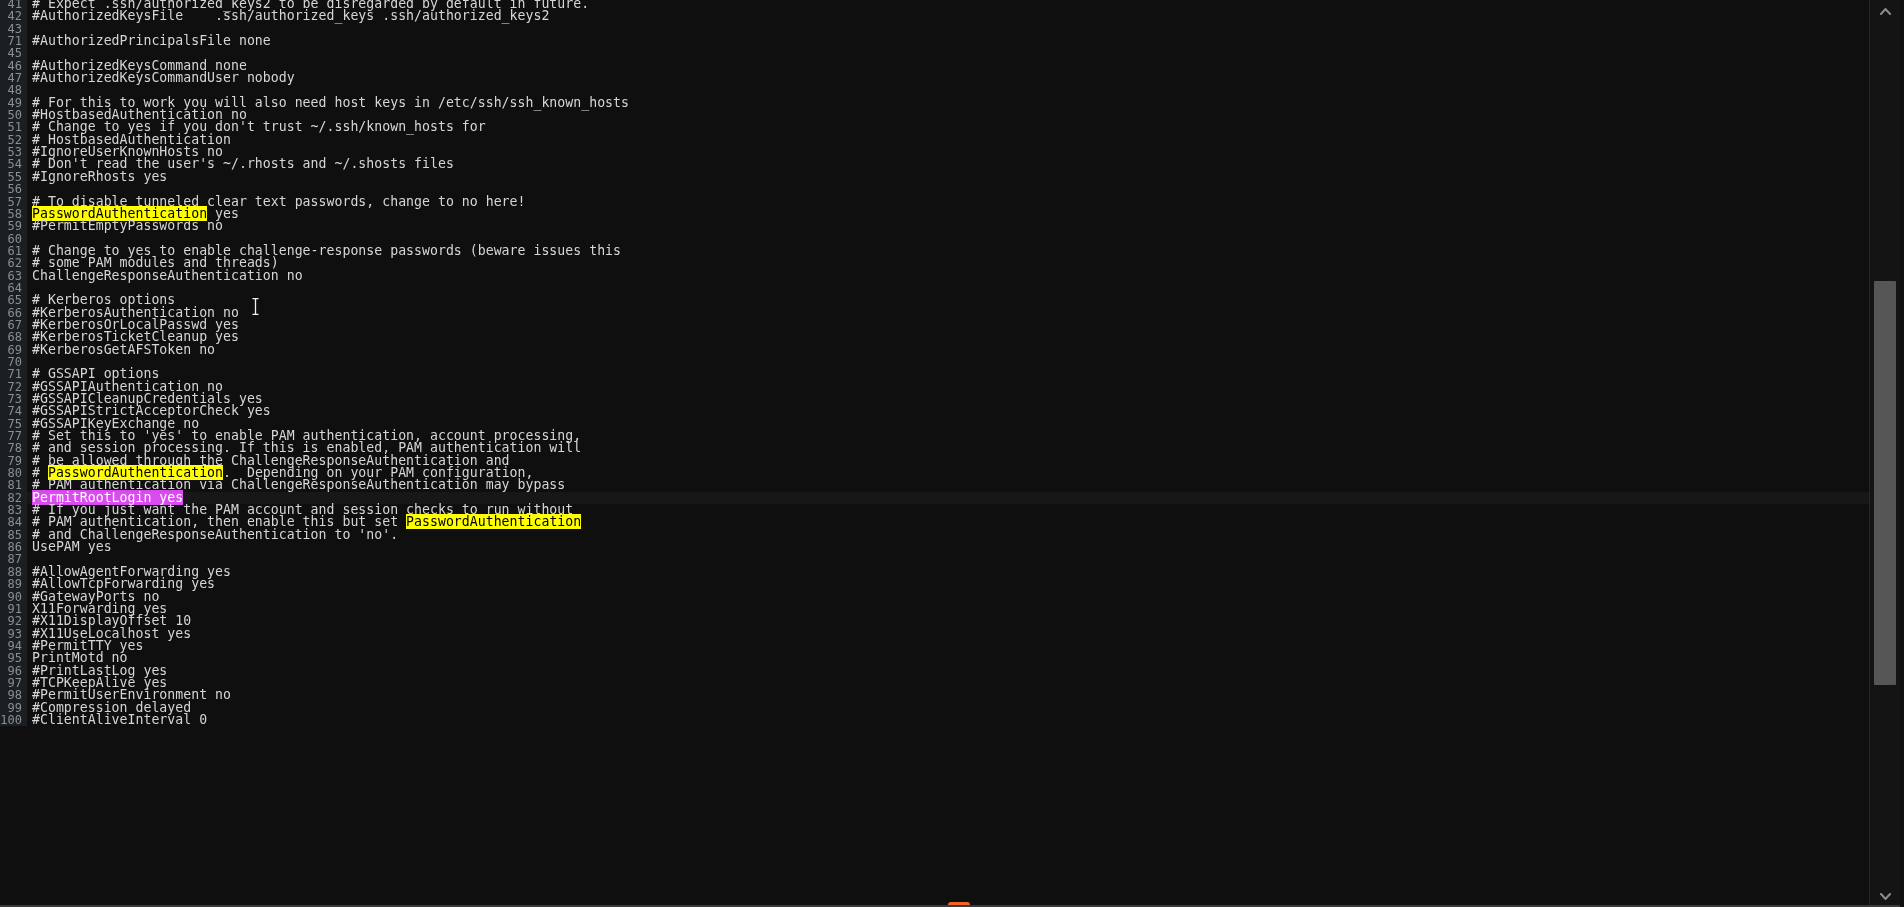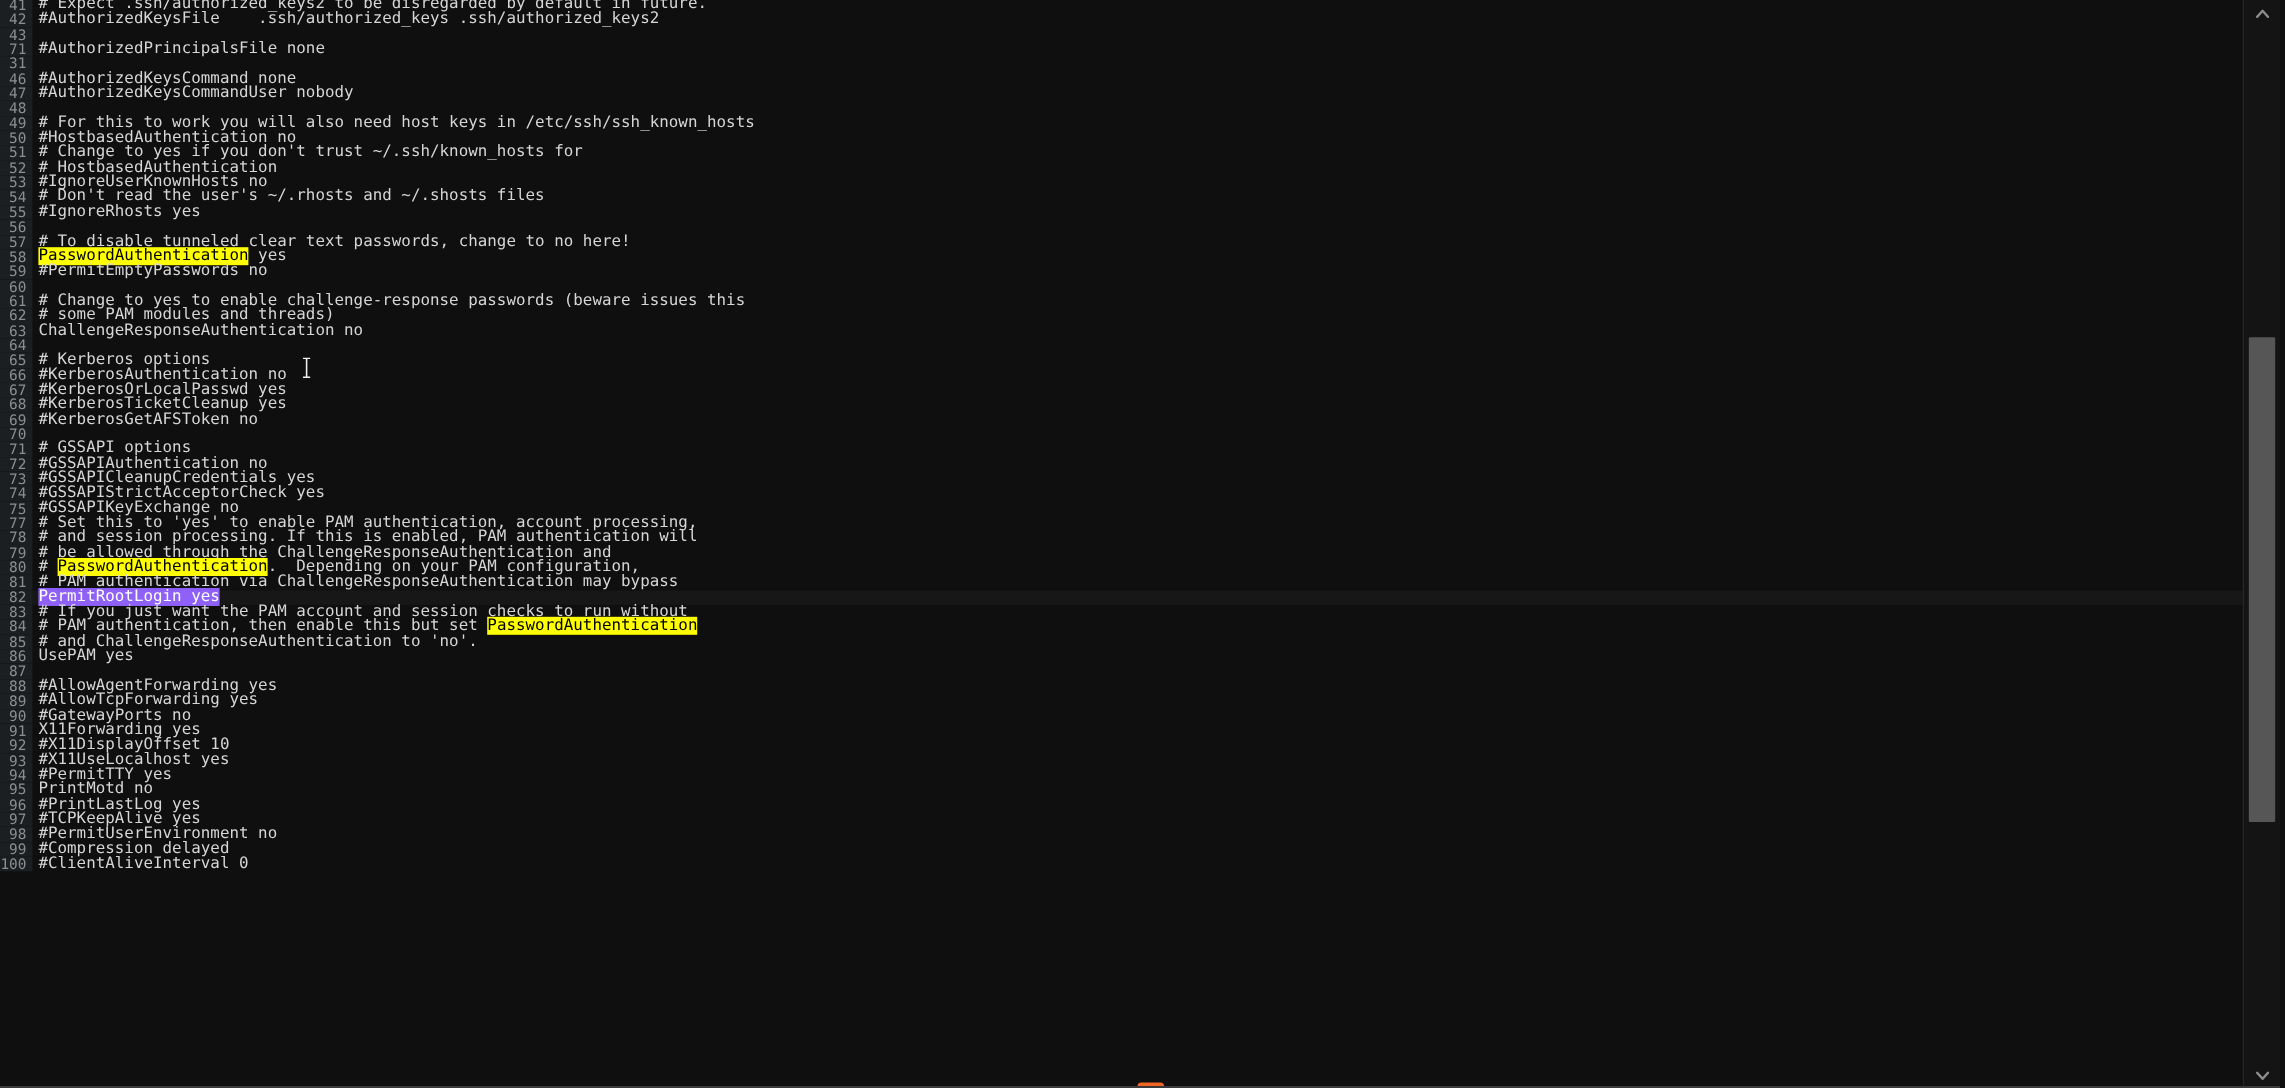--- a/index.html
+++ b/index.html
@@ -79,21 +79,21 @@
     background: rgba(255,255,255,0.035);
     pointer-events: none;
   }
 
   .hl-find {
     background: #ffff00;
     color: #000000;
     margin-top: 32px;
   }
   .hl-sel {
-    background: #8b5cf6;
+    background: #d946ef;
     color: #ffffff;
   }
 
   
   #scrollbar {
     position: absolute;
     right: 0; top: 0;
     width: 30px; height: 907px;
     background: #141414;
     border-left: 1px solid #262626;
@@ -150,21 +150,21 @@
 <div id="app">
 
   <div id="left-edge"></div>
 
   <div id="editor">
     <div class="code-area" id="code-area">
         <div class="line"><span class="gutter">41</span><span class="ltext"><span># Expect .ssh/authorized_keys2 to be disregarded by default in future.</span></span></div>
         <div class="line"><span class="gutter">42</span><span class="ltext"><span>#AuthorizedKeysFile    .ssh/authorized_keys .ssh/authorized_keys2</span></span></div>
         <div class="line"><span class="gutter">43</span><span class="ltext"><span></span></span></div>
         <div class="line"><span class="gutter">71</span><span class="ltext"><span>#AuthorizedPrincipalsFile none</span></span></div>
-        <div class="line"><span class="gutter">31</span><span class="ltext"><span></span></span></div>
+        <div class="line"><span class="gutter">45</span><span class="ltext"><span></span></span></div>
         <div class="line"><span class="gutter">46</span><span class="ltext"><span>#AuthorizedKeysCommand none</span></span></div>
         <div class="line"><span class="gutter">47</span><span class="ltext"><span>#AuthorizedKeysCommandUser nobody</span></span></div>
         <div class="line"><span class="gutter">48</span><span class="ltext"><span></span></span></div>
         <div class="line"><span class="gutter">49</span><span class="ltext"><span># For this to work you will also need host keys in /etc/ssh/ssh_known_hosts</span></span></div>
         <div class="line"><span class="gutter">50</span><span class="ltext"><span>#HostbasedAuthentication no</span></span></div>
         <div class="line"><span class="gutter">51</span><span class="ltext"><span># Change to yes if you don't trust ~/.ssh/known_hosts for</span></span></div>
         <div class="line"><span class="gutter">52</span><span class="ltext"><span># HostbasedAuthentication</span></span></div>
         <div class="line"><span class="gutter">53</span><span class="ltext"><span>#IgnoreUserKnownHosts no</span></span></div>
         <div class="line"><span class="gutter">54</span><span class="ltext"><span># Don't read the user's ~/.rhosts and ~/.shosts files</span></span></div>
         <div class="line"><span class="gutter">55</span><span class="ltext"><span>#IgnoreRhosts yes</span></span></div>

